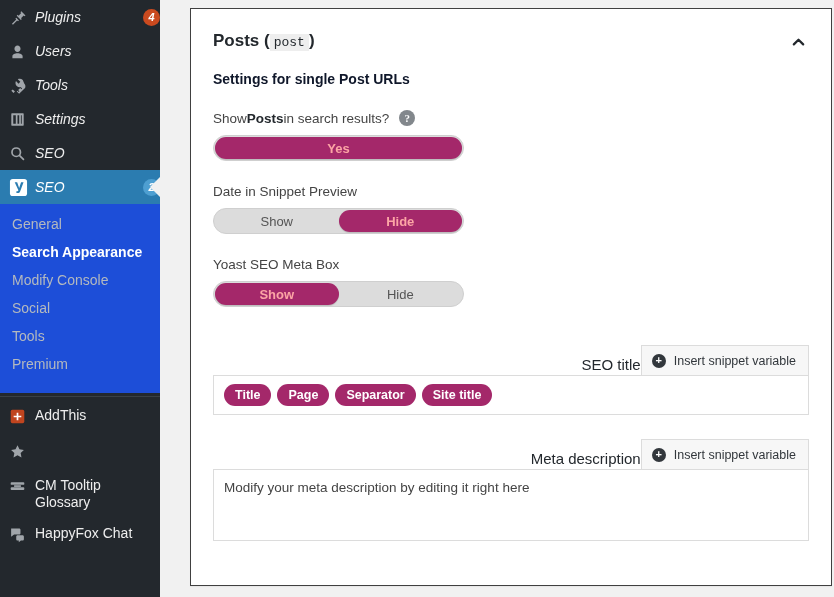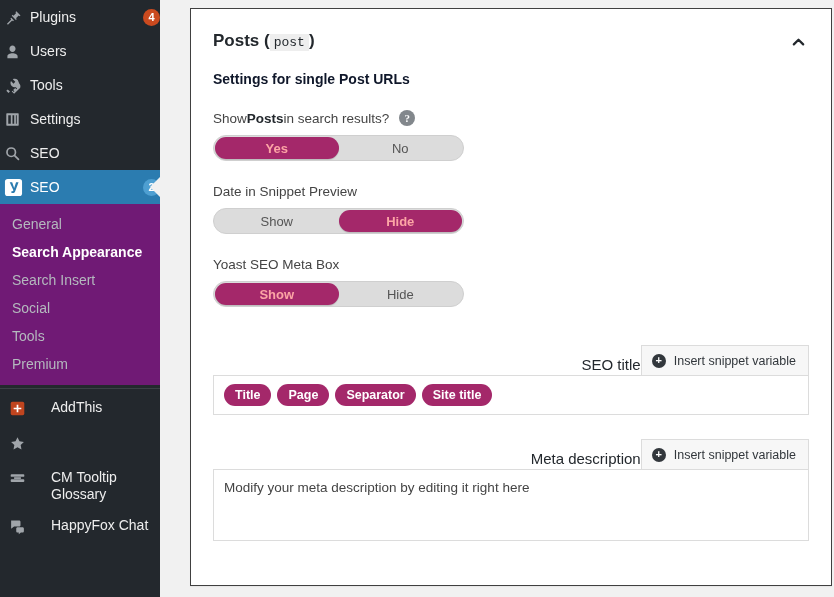--- a/index.html
+++ b/index.html
@@ -18,23 +18,24 @@
   #sidebar {
     position: absolute; left: 0; top: 0;
     width: 160px; height: 597px;
     background: #23282d;
     overflow: hidden;
   }
   .menu-item {
     position: relative;
     display: flex; align-items: center;
     height: 34px;
-    padding-left: 4px;
+    padding-left: 9px;
     color: #eee;
     font-size: 14px;
+    font-style: italic;
   }
   .menu-item .mi-icon {
     width: 26px; flex: 0 0 26px;
     display: flex; align-items: center; justify-content: flex-start;
     color: #a0a5aa;
   }
   .menu-item .mi-label { flex: 1 1 auto; line-height: 1; }
   .menu-item.active {
     background: #2b7cb0;
     color: #fff;
@@ -59,37 +60,36 @@
     margin-left: 7px;
     border-radius: 9px;
     font-size: 11px;
     font-weight: bold;
     color: #fff;
   }
   .badge.orange { background: #ca4a1f; }
   .badge.blue { background: #4e9fd1; }
 
   
-  #submenu { background: #701a75; padding: 6px 0 7px 0; }
+  #submenu { background: #1d4ed8; padding: 6px 0 15px 0; }
   .sub-item {
     display: block;
     padding: 5px 0 5px 12px;
     font-size: 14px;
     color: #b4b9be;
     line-height: 18px;
   }
   .sub-item.current { color: #fff; font-weight: bold; }
 
   .plugin-item {
     display: flex; align-items: flex-start;
     min-height: 34px;
     padding: 7px 6px 7px 9px;
     color: #eee;
     font-size: 14px;
-    gap: 16px;
   }
   .plugin-item .mi-icon {
     width: 26px; flex: 0 0 26px;
     margin-top: 1px;
     color: #a0a5aa;
   }
   .plugin-item .mi-label { flex: 1 1 auto; line-height: 17px; }
 
   .sb-divider { height: 1px; background: #3a4045; margin: 3px 0; }
 
@@ -301,21 +301,21 @@
         </svg>
       </span>
       <span class="mi-label">SEO</span>
       <span class="badge blue">2</span>
       <span class="menu-arrow"></span>
     </div>
 
     <div id="submenu">
       <span class="sub-item">General</span>
       <span class="sub-item current">Search Appearance</span>
-      <span class="sub-item">Search Insert</span>
+      <span class="sub-item">Modify Console</span>
       <span class="sub-item">Social</span>
       <span class="sub-item">Tools</span>
       <span class="sub-item">Premium</span>
     </div>
 
     <div class="sb-divider"></div>
 
     <div class="plugin-item">
       <span class="mi-icon">
         <svg width="17" height="17" viewBox="0 0 20 20">
@@ -375,21 +375,20 @@
       <div class="section-title">Settings for single Post URLs</div>
 
       <div class="field-label">
         <span>Show </span>
           <b>Posts</b>
           <span> in search results?</span>
         <span class="help-icon">?</span>
       </div>
       <div class="toggle">
         <div class="opt on">Yes</div>
-        <div class="opt">No</div>
       </div>
 
       <div class="field-label">
         <span>Date in Snippet Preview</span>
       </div>
       <div class="toggle">
         <div class="opt">Show</div>
         <div class="opt on">Hide</div>
       </div>
 

